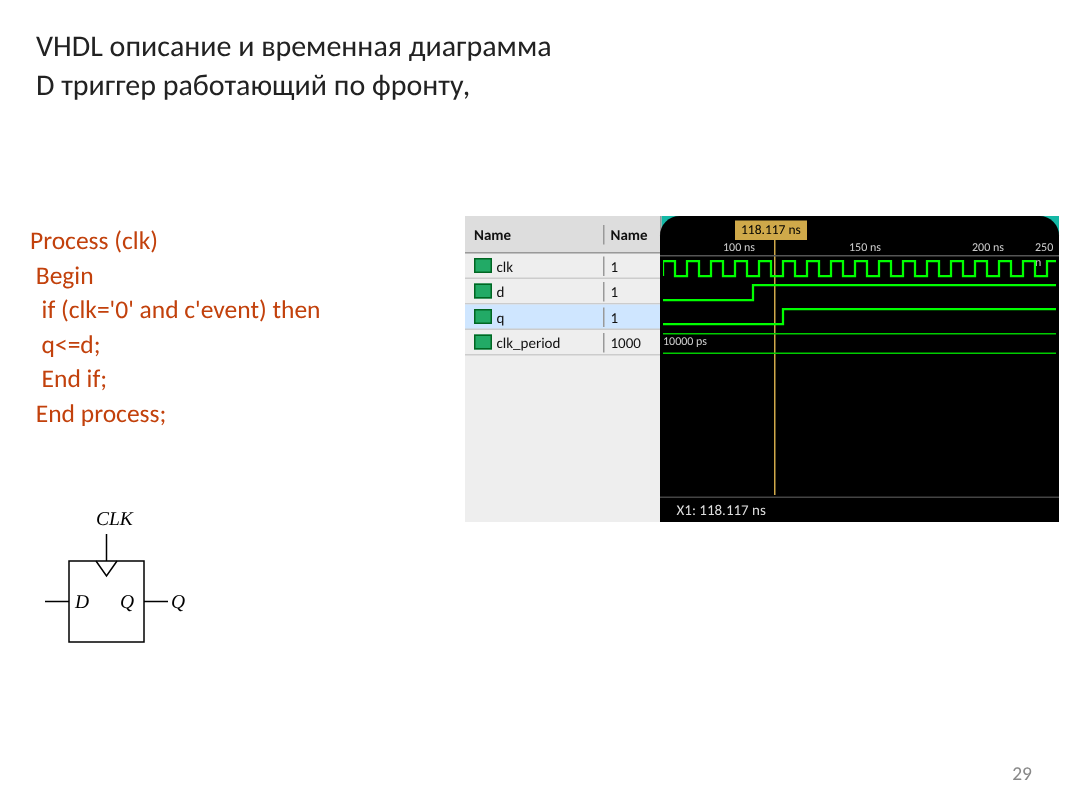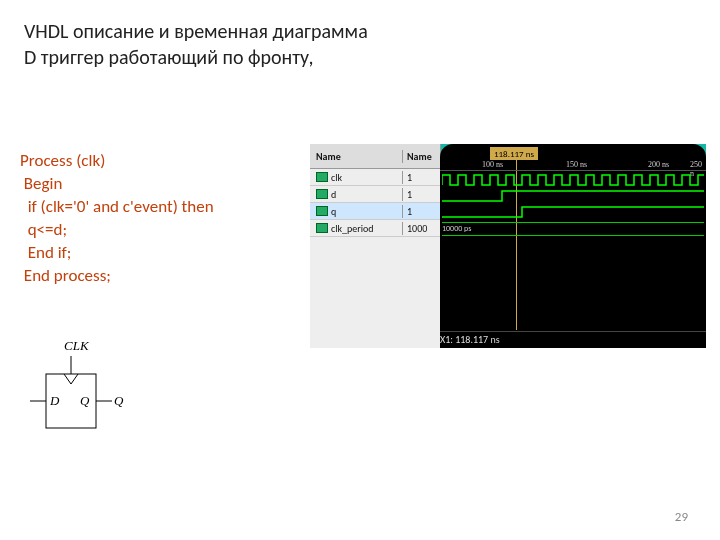--- a/index.html
+++ b/index.html
@@ -88,21 +88,20 @@
     position: absolute;
     top: 16px; bottom: 18px;
     width: 1px;
     background: #cfa94a;
   }
   .ruler {
     position: absolute;
     top: 16px; left: 0; right: 0;
     height: 10px;
     border-bottom: 1px solid #555;
-    font-family: Liberation Serif, serif;
   }
   .tick {
     position: absolute;
     top: 0;
     color: #ccc;
     font-size: 8px;
   }
   .wave-row {
     position: absolute;
     left: 2px; right: 2px;
@@ -119,21 +118,21 @@
     text-align: left;
     line-height: 10px;
   }
   .status-bar {
     position: absolute;
     left:0; right:0; bottom:0;
     height: 16px;
     background: #000;
     color: #ddd;
     font-size: 10px;
-    padding-left: 0;
+    padding-left: 11px;
     line-height: 16px;
     border-top: 1px solid #444;
   }
   .page-num {
     position: absolute;
     bottom: 16px;
     right: 32px;
     font-size: 13px;
     color: #888;
   }

